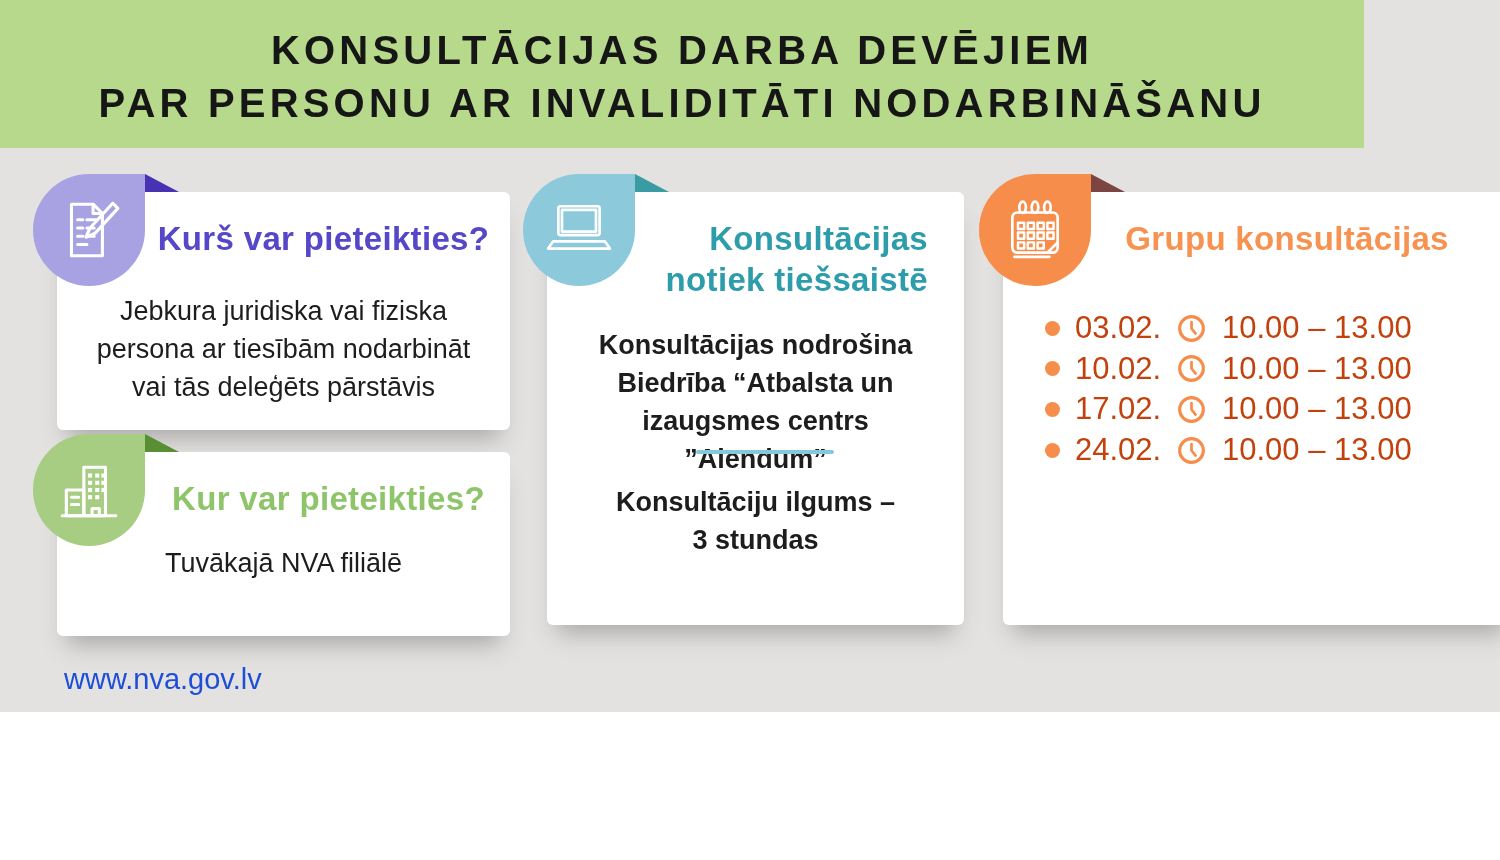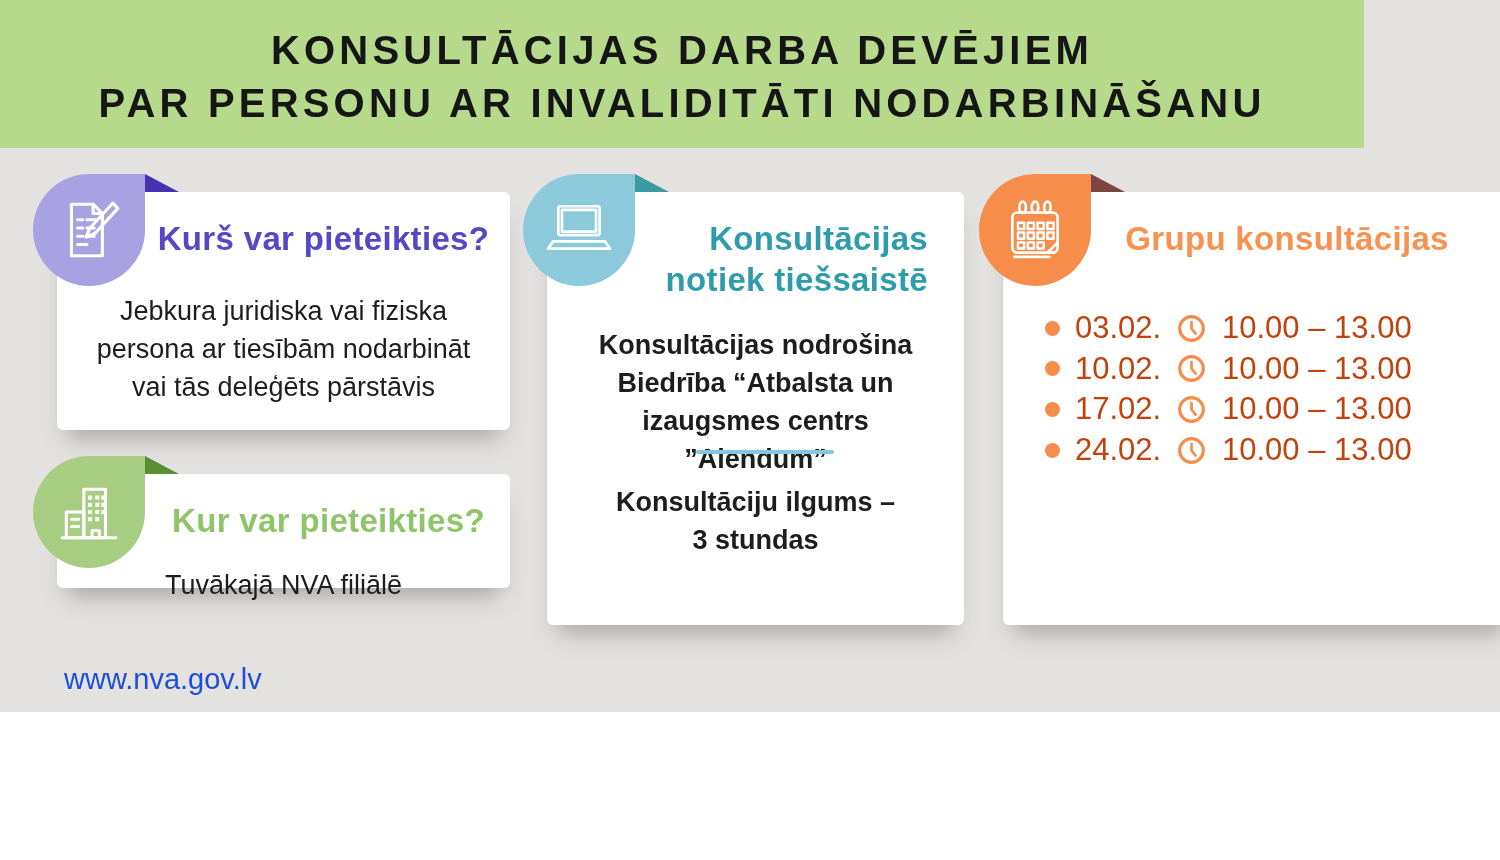--- a/index.html
+++ b/index.html
@@ -9,21 +9,21 @@
   
   .banner{position:absolute;left:0;top:0;width:1364px;height:148px;
           background:#b7d98b;text-align:center;padding-top:24px;box-sizing:border-box;}
   .banner-line{font-size:40px;font-weight:700;letter-spacing:.105em;
                color:#161616;line-height:53px;white-space:nowrap;}
 
   
   .card{position:absolute;background:#ffffff;border-radius:6px;
         box-shadow:0 18px 22px -10px rgba(60,60,60,.35);}
   .c-who   {left:57px; top:192px;width:453px;height:238px;}
-  .c-where {left:57px; top:474px;width:453px;height:114px;}
+  .c-where {left:57px; top:452px;width:453px;height:184px;}
   .c-online{left:547px;top:192px;width:417px;height:433px;}
   .c-group {left:1003px;top:192px;width:512px;height:433px;}
 
   .bubble{position:absolute;left:-24px;top:-18px;width:112px;height:112px;
           border-radius:50% 0 50% 50%;display:flex;align-items:center;justify-content:center;}
   .bubble svg{width:66px;height:66px;}
   .fold{position:absolute;left:88px;top:-18px;width:34px;height:18px;
         clip-path:polygon(0 0,100% 100%,0 100%);}
   .b-purple{background:#a8a2e3;} .f-purple{background:#4732b4;}
   .b-green {background:#a6cd81;} .f-green {background:#588f34;}

